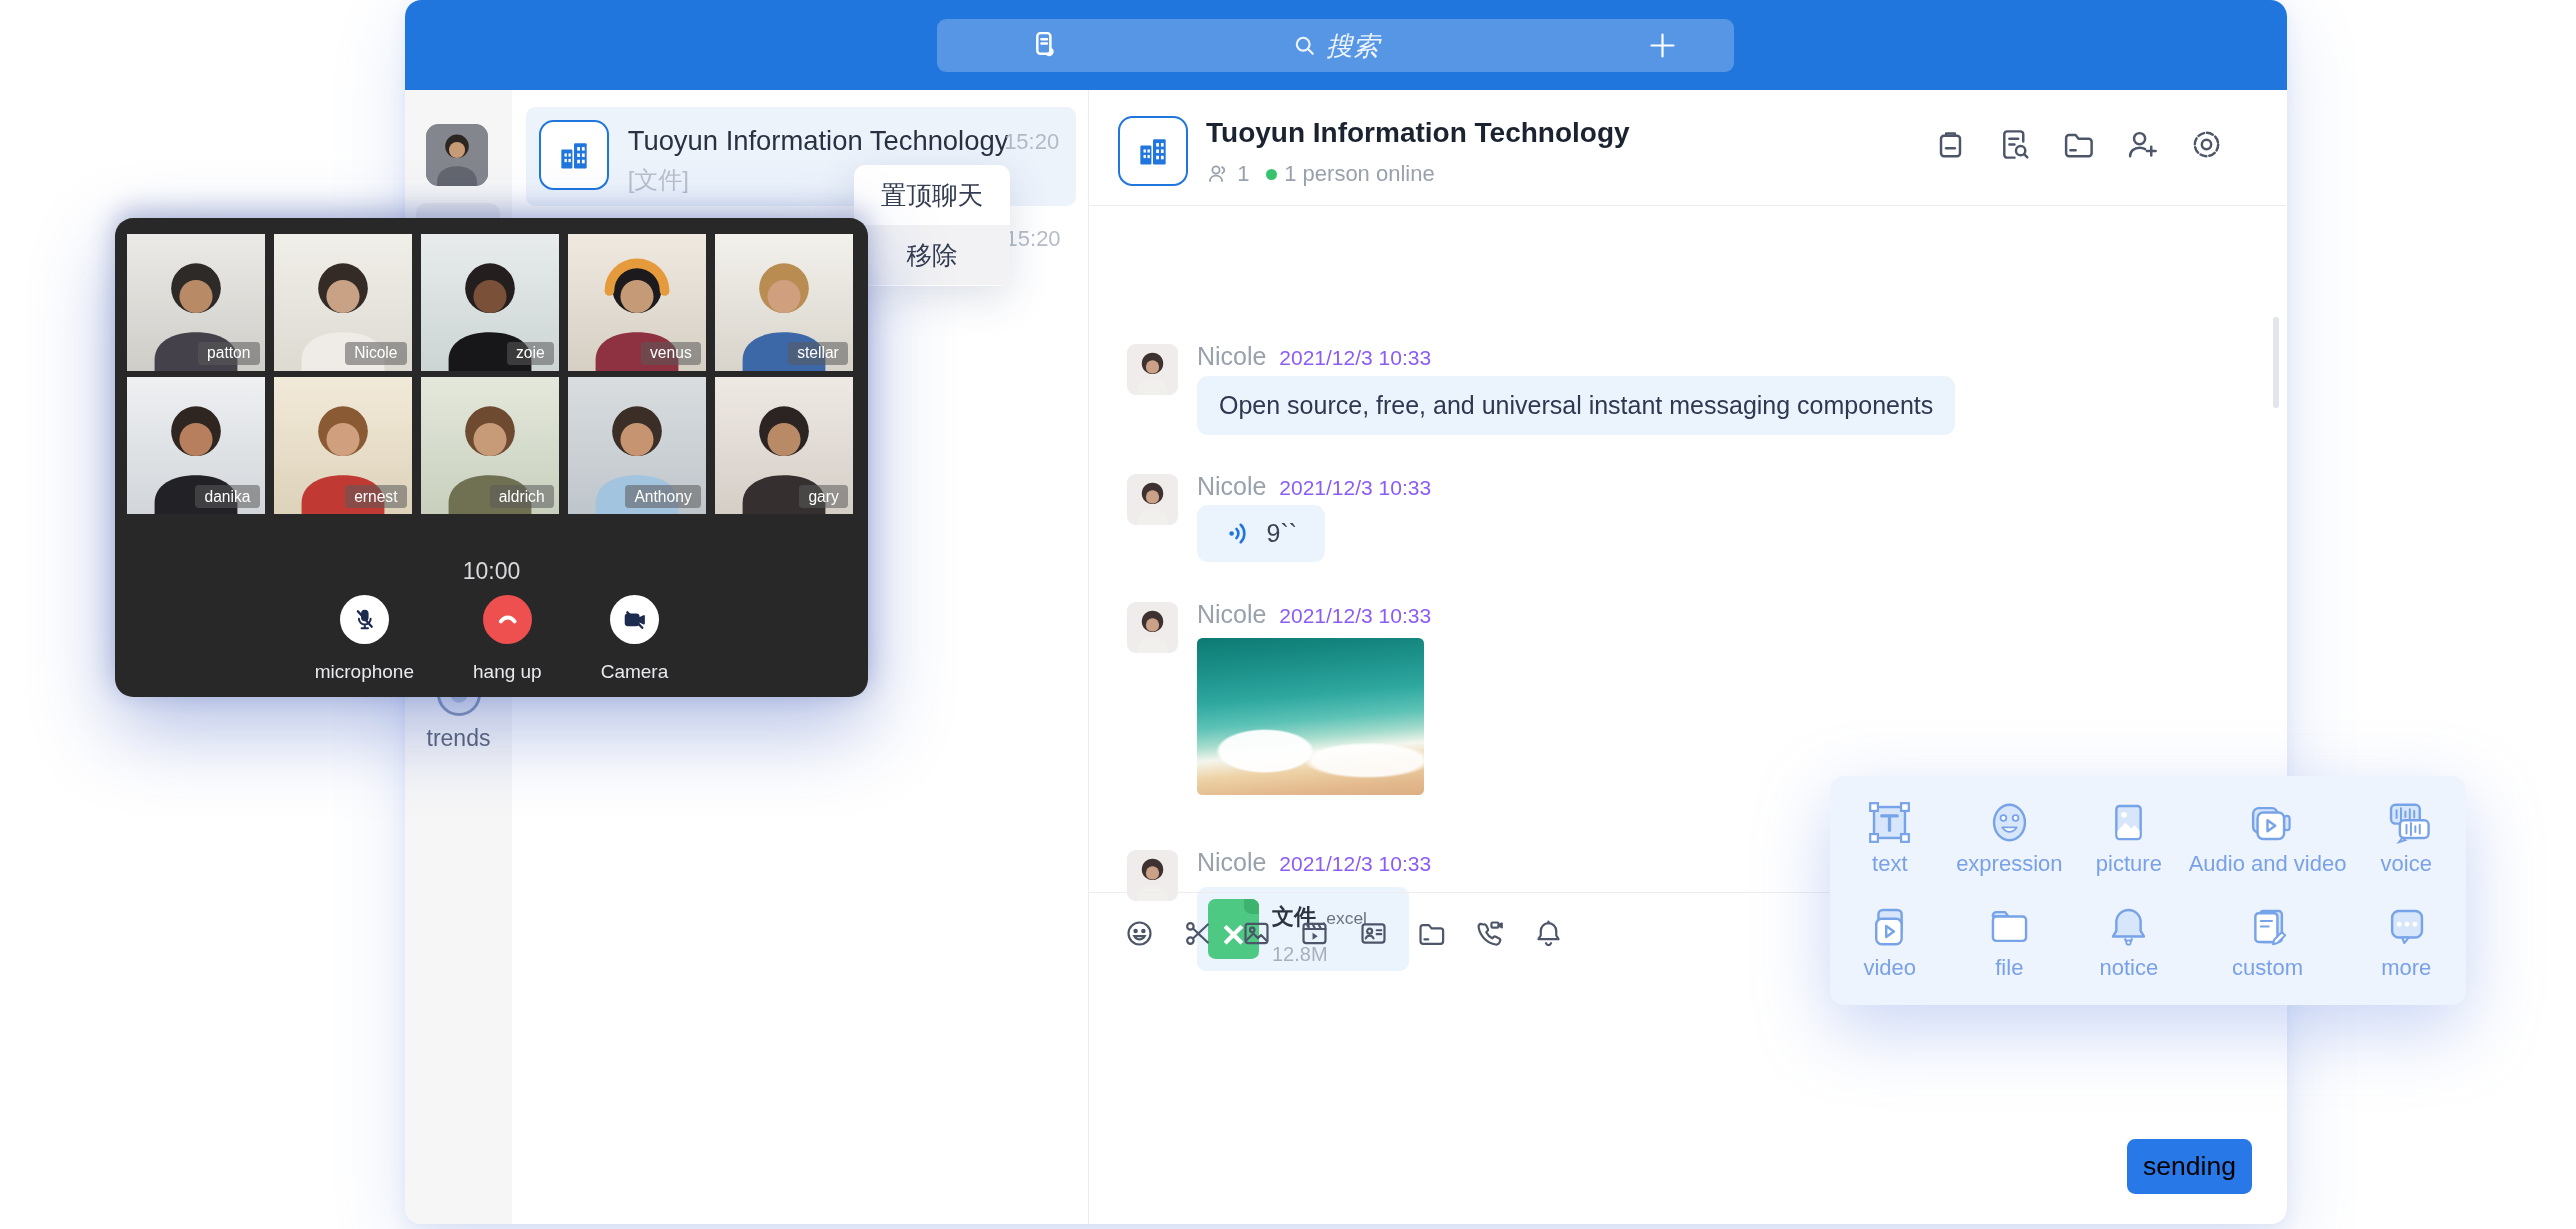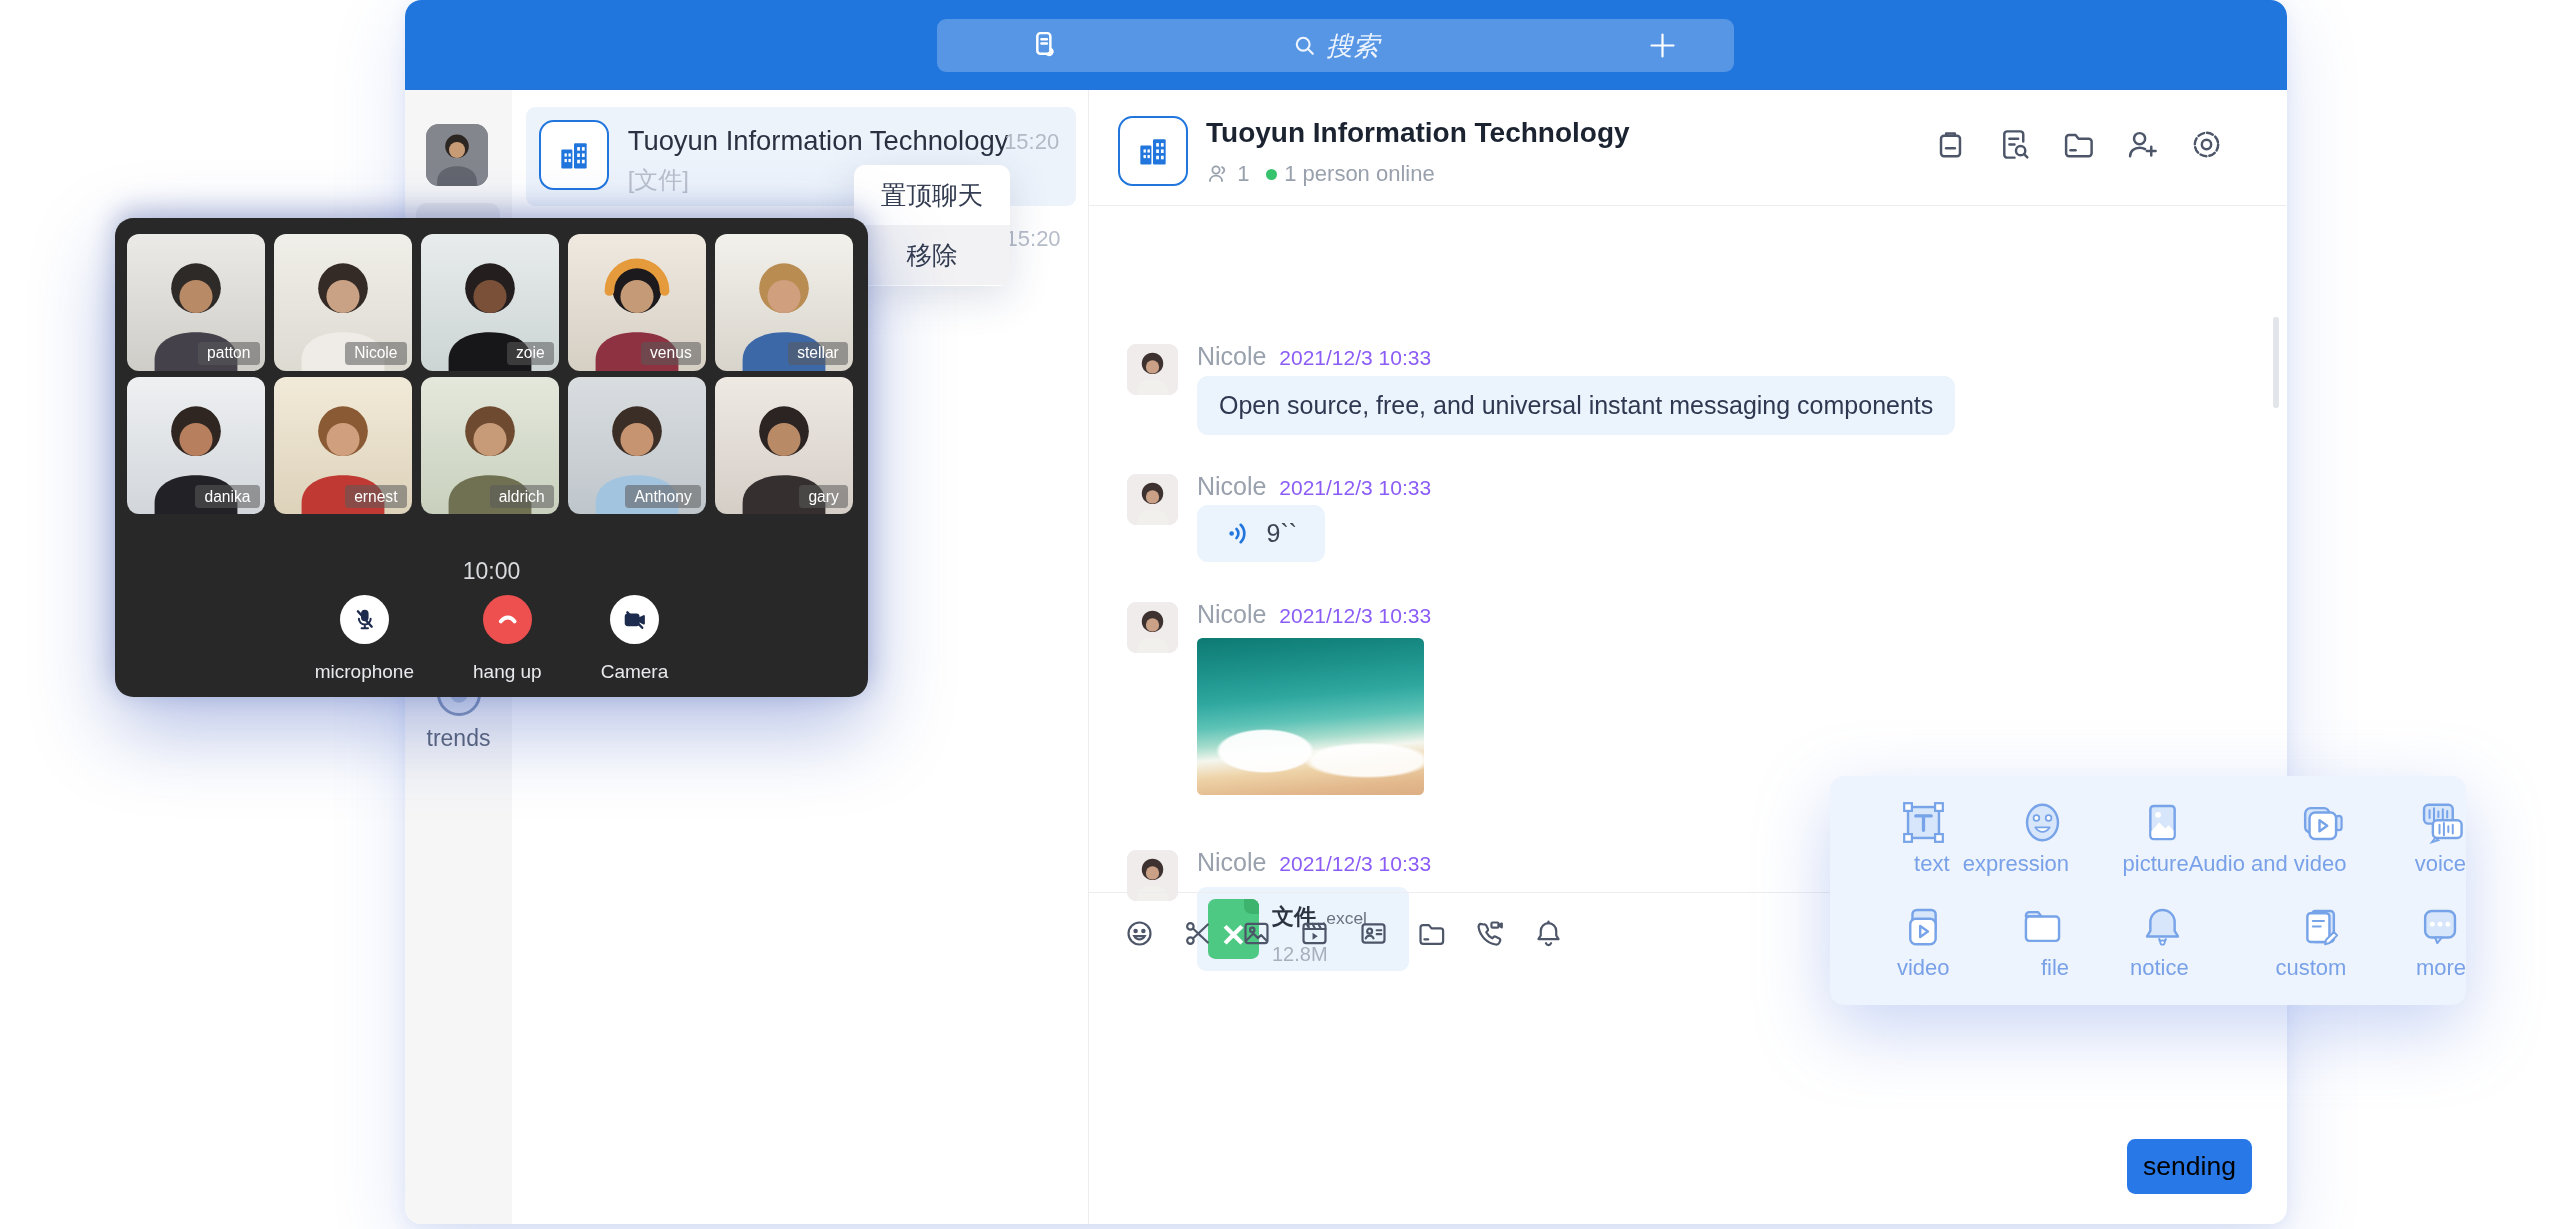--- a/index.html
+++ b/index.html
@@ -125,40 +125,40 @@
   }
   .cm-item{height:60px;display:flex;align-items:center;justify-content:center;font-size:25.6px;color:#333c50;}
   .cm-item.hover{background:#f2f2f4;}
 
   
   .call-overlay{
     position:absolute;left:115px;top:218px;width:753px;height:479px;border-radius:18.3px;background:#282828;
     box-shadow:0 -7.3px 25.6px rgba(25,50,140,.30), 0 31px 82px rgba(35,70,180,.35);z-index:50;
   }
   .tiles{position:absolute;left:12px;top:15.6px;display:grid;grid-template-columns:repeat(5,138px);grid-auto-rows:137px;gap:6.4px 9.1px;}
-  .tile{position:relative;border-radius:12px;overflow:hidden;background:linear-gradient(180deg,var(--bg1),var(--bg2));}
+  .tile{position:relative;border-radius:0;overflow:hidden;background:linear-gradient(180deg,var(--bg1),var(--bg2));}
   .tile svg{position:absolute;inset:0;width:100%;height:100%;}
   .tile-name{
     position:absolute;right:5.5px;bottom:5.5px;background:rgba(90,90,90,.55);color:#fff;
     font-size:15.6px;padding:2.7px 9.1px;border-radius:3.7px;
   }
   .call-timer{position:absolute;left:0;right:0;top:340px;text-align:center;color:#d8dade;font-size:23px;}
   .call-controls{position:absolute;left:0;right:0;top:377px;display:flex;justify-content:center;gap:59px;}
   .ctl{display:flex;flex-direction:column;align-items:center;gap:17px;justify-content:space-between;}
   .ctl-circle{width:49px;height:49px;border-radius:50%;background:#fff;display:flex;align-items:center;justify-content:center;}
   .ctl-circle.red{background:#ee4f4f;}
   .ctl-label{color:#e9eaee;font-size:19px;}
 
   
   .feature-panel{
     position:absolute;left:1830px;top:776px;width:636px;height:229px;border-radius:14.6px;background:#eef4fd;
     box-shadow:0 24px 73px rgba(120,150,230,.40);z-index:40;
     display:grid;grid-template-columns:repeat(5,1fr);grid-template-rows:1fr 1fr;padding:9.1px 0 12.8px;box-sizing:border-box;
   }
-  .fp-cell{display:flex;flex-direction:column;align-items:flex-end;justify-content:center;gap:2px;}
+  .fp-cell{display:flex;flex-direction:column;align-items:center;justify-content:center;gap:2px;}
   .fp-cell svg{width:53px;height:53px;}
   .fp-label{font-size:22px;color:#79a1e8;white-space:nowrap;}
 
   .avatar-svg{width:100%;height:100%;display:block;}
 </style>
 </head>
 <body>
 
 <div class="stage">
 

